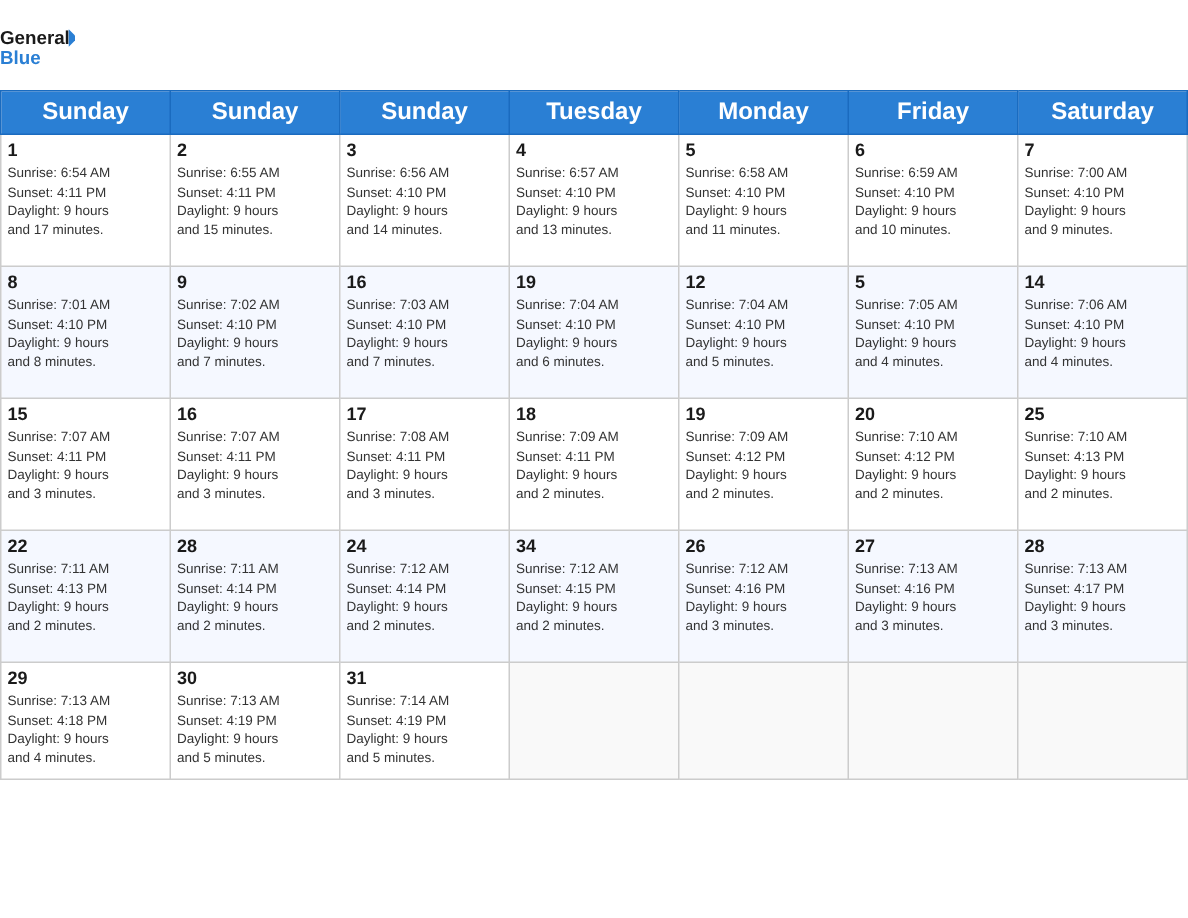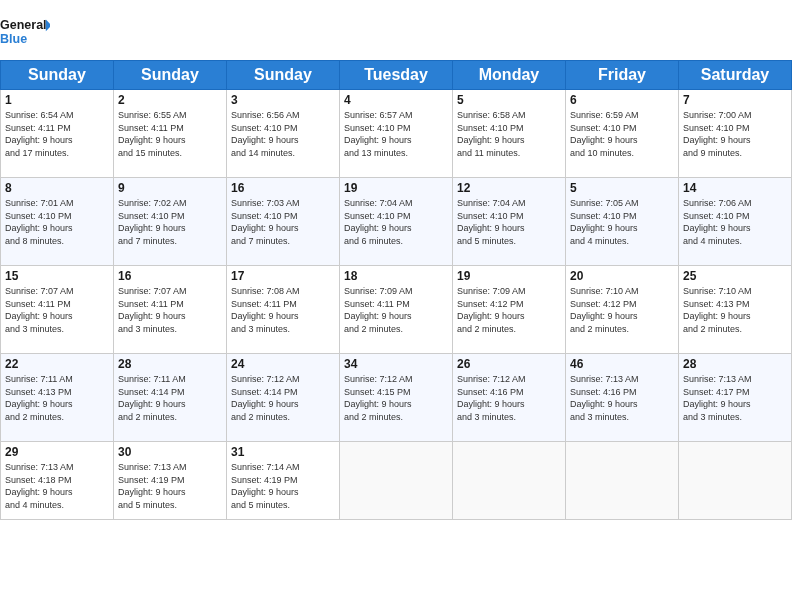--- a/index.html
+++ b/index.html
@@ -219,21 +219,21 @@
           </td>
           <td>
             <span class="day-num">34</span>
             <div class="day-info">Sunrise: 7:12 AM<br>Sunset: 4:15 PM<br>Daylight: 9 hours<br>and 2 minutes.</div>
           </td>
           <td>
             <span class="day-num">26</span>
             <div class="day-info">Sunrise: 7:12 AM<br>Sunset: 4:16 PM<br>Daylight: 9 hours<br>and 3 minutes.</div>
           </td>
           <td>
-            <span class="day-num">46</span>
+            <span class="day-num">27</span>
             <div class="day-info">Sunrise: 7:13 AM<br>Sunset: 4:16 PM<br>Daylight: 9 hours<br>and 3 minutes.</div>
           </td>
           <td>
             <span class="day-num">28</span>
             <div class="day-info">Sunrise: 7:13 AM<br>Sunset: 4:17 PM<br>Daylight: 9 hours<br>and 3 minutes.</div>
           </td>
         </tr>
         <tr class="last-row">
           <td>
             <span class="day-num">29</span>

